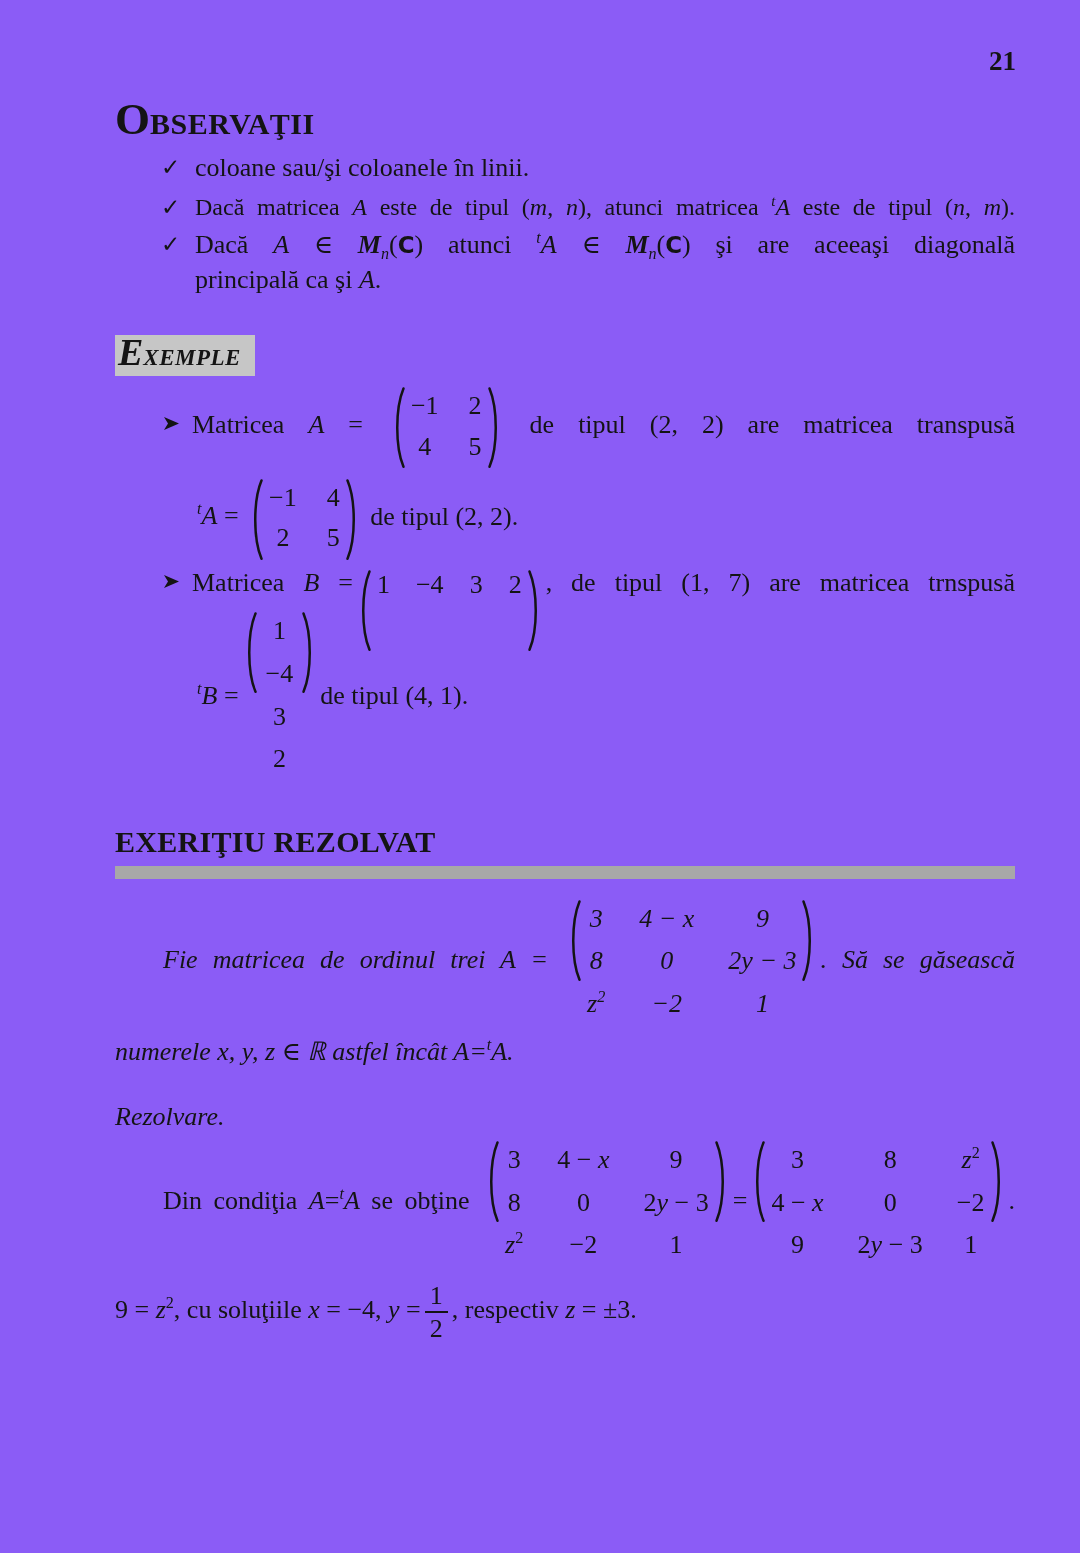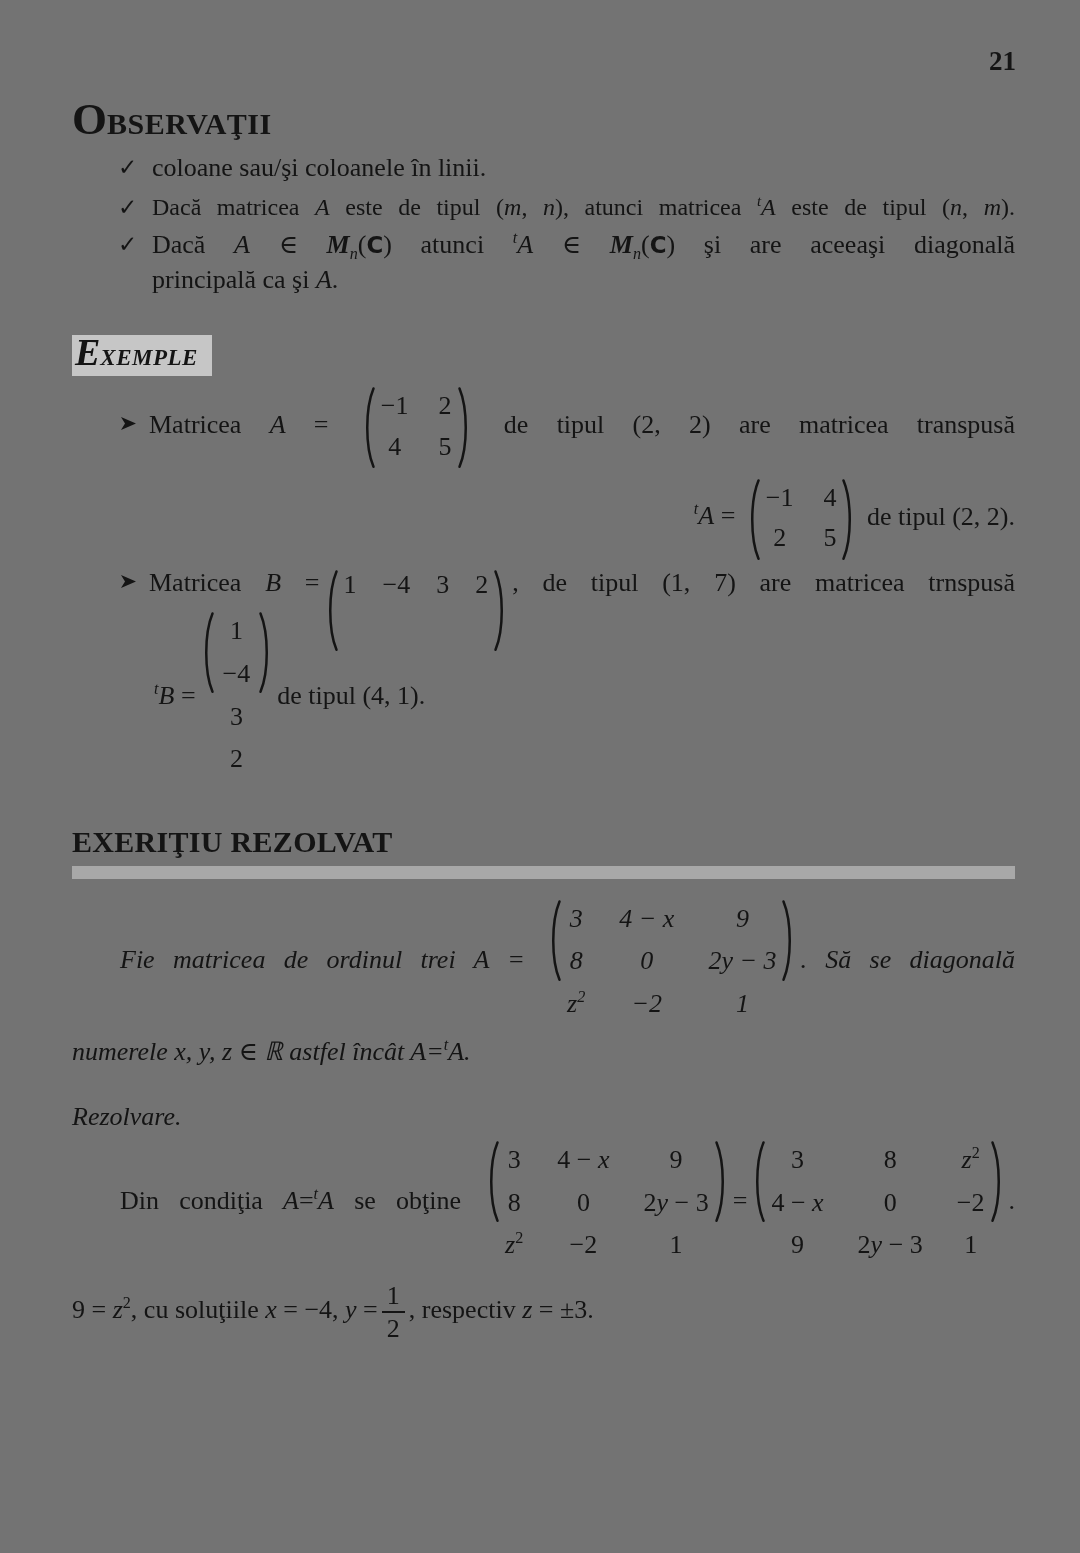--- a/index.html
+++ b/index.html
@@ -1,19 +1,19 @@
 <!DOCTYPE html>
 <html style="--highlight: #c6c6c6; --bar: #a8a8a8;"><head>
 <meta charset="utf-8">
 <style>
   html,body{margin:0;padding:0;background:#ffffff;}
   .page{
     width:1080px;height:1553px;box-sizing:border-box;
-    padding:40px 65px 20px 72px;position:relative;overflow:hidden;
-    background:#737373;color:#141414;
+    padding:40px 65px 20px 115px;position:relative;overflow:hidden;
+    background:#8b5cf6;color:#141414;
     font-family:"Liberation Serif","DejaVu Serif",serif;
     font-size:26px;line-height:1.3;
   }
   .pagenum{position:absolute;top:44px;right:64px;font-weight:bold;font-size:27px;}
 
   
   .obs-title{margin:60px 0 8px 0;font-weight:bold;}
   .cap{font-size:45px;line-height:.85;font-weight:bold;}
   .caps{font-size:30px;font-weight:bold;letter-spacing:.5px;}
   .exemple-badge{display:inline-block;background:var(--highlight,#c6c6c6);
@@ -44,21 +44,21 @@
        row-gap:12px;column-gap:30px;padding:8px 3px;line-height:1.1;}
   .mtx.m3{column-gap:34px;row-gap:14px;}
   .mtx.rowm{column-gap:26px;padding:4px 3px;}
   .mtx.colm{row-gap:14px;padding:8px 6px;}
   .paren{position:absolute;top:2px;bottom:2px;width:15px;height:auto;}
   .lp{left:0;} .rp{right:0;}
   .paren path{fill:none;stroke:#141414;stroke-width:2.5;vector-effect:non-scaling-stroke;stroke-linecap:round;}
 
   
   .examples{margin-left:48px;}
-  .exline{margin-bottom:2px;text-align:right;}
+  .exline{margin-bottom:2px;}
   .subline{margin-left:34px;}
   .tbline{display:flex;align-items:center;margin:2px 0 0 34px;}
   .arrow-icon{display:inline-block;margin-right:12px;vertical-align:2px;}
   .exercise{font-style:italic;margin-top:16px;}
   .indent{padding-left:48px;}
   .numline{margin-top:6px;}
   .rez-title{font-style:italic;margin-top:32px;}
   .rezline{margin-top:2px;}
   .finalpar{margin-top:10px;}
   .frac{display:inline-flex;flex-direction:column;align-items:center;vertical-align:middle;margin:0 4px;}
@@ -201,21 +201,21 @@
             <span class="mc">8</span>
             <span class="mc">0</span>
             <span class="mc">2<i>y</i> − 3</span>
             <span class="mc"><i>z</i><sup>2</sup></span>
             <span class="mc">−2</span>
             <span class="mc">1</span>
           </span>
           <svg class="paren rp" viewBox="0 0 18 100" preserveAspectRatio="none">
             <path d="M3,3 C13,27 13,73 3,97"></path>
           </svg>
-        </span><span>. Să se diagonală</span>
+        </span><span>. Să se găsească</span>
     </div>
     <div class="numline">numerele <span class="mv"><i>x</i></span>, <span class="mv"><i>y</i></span>, <span class="mv"><i>z</i></span> ∈ ℝ astfel încât <span class="mv"><i>A</i>=<sup><i>t</i></sup><i>A</i></span>.</div>
   </div>
 
   <div class="rez-title">Rezolvare.</div>
 
   <div class="rezline jline indent">
     <span>Din condiţia <span class="mv"><i>A</i>=<sup><i>t</i></sup><i>A</i></span> se obţine</span>
     <span class="mtxwrap">
         <svg class="paren lp" viewBox="0 0 18 100" preserveAspectRatio="none">

